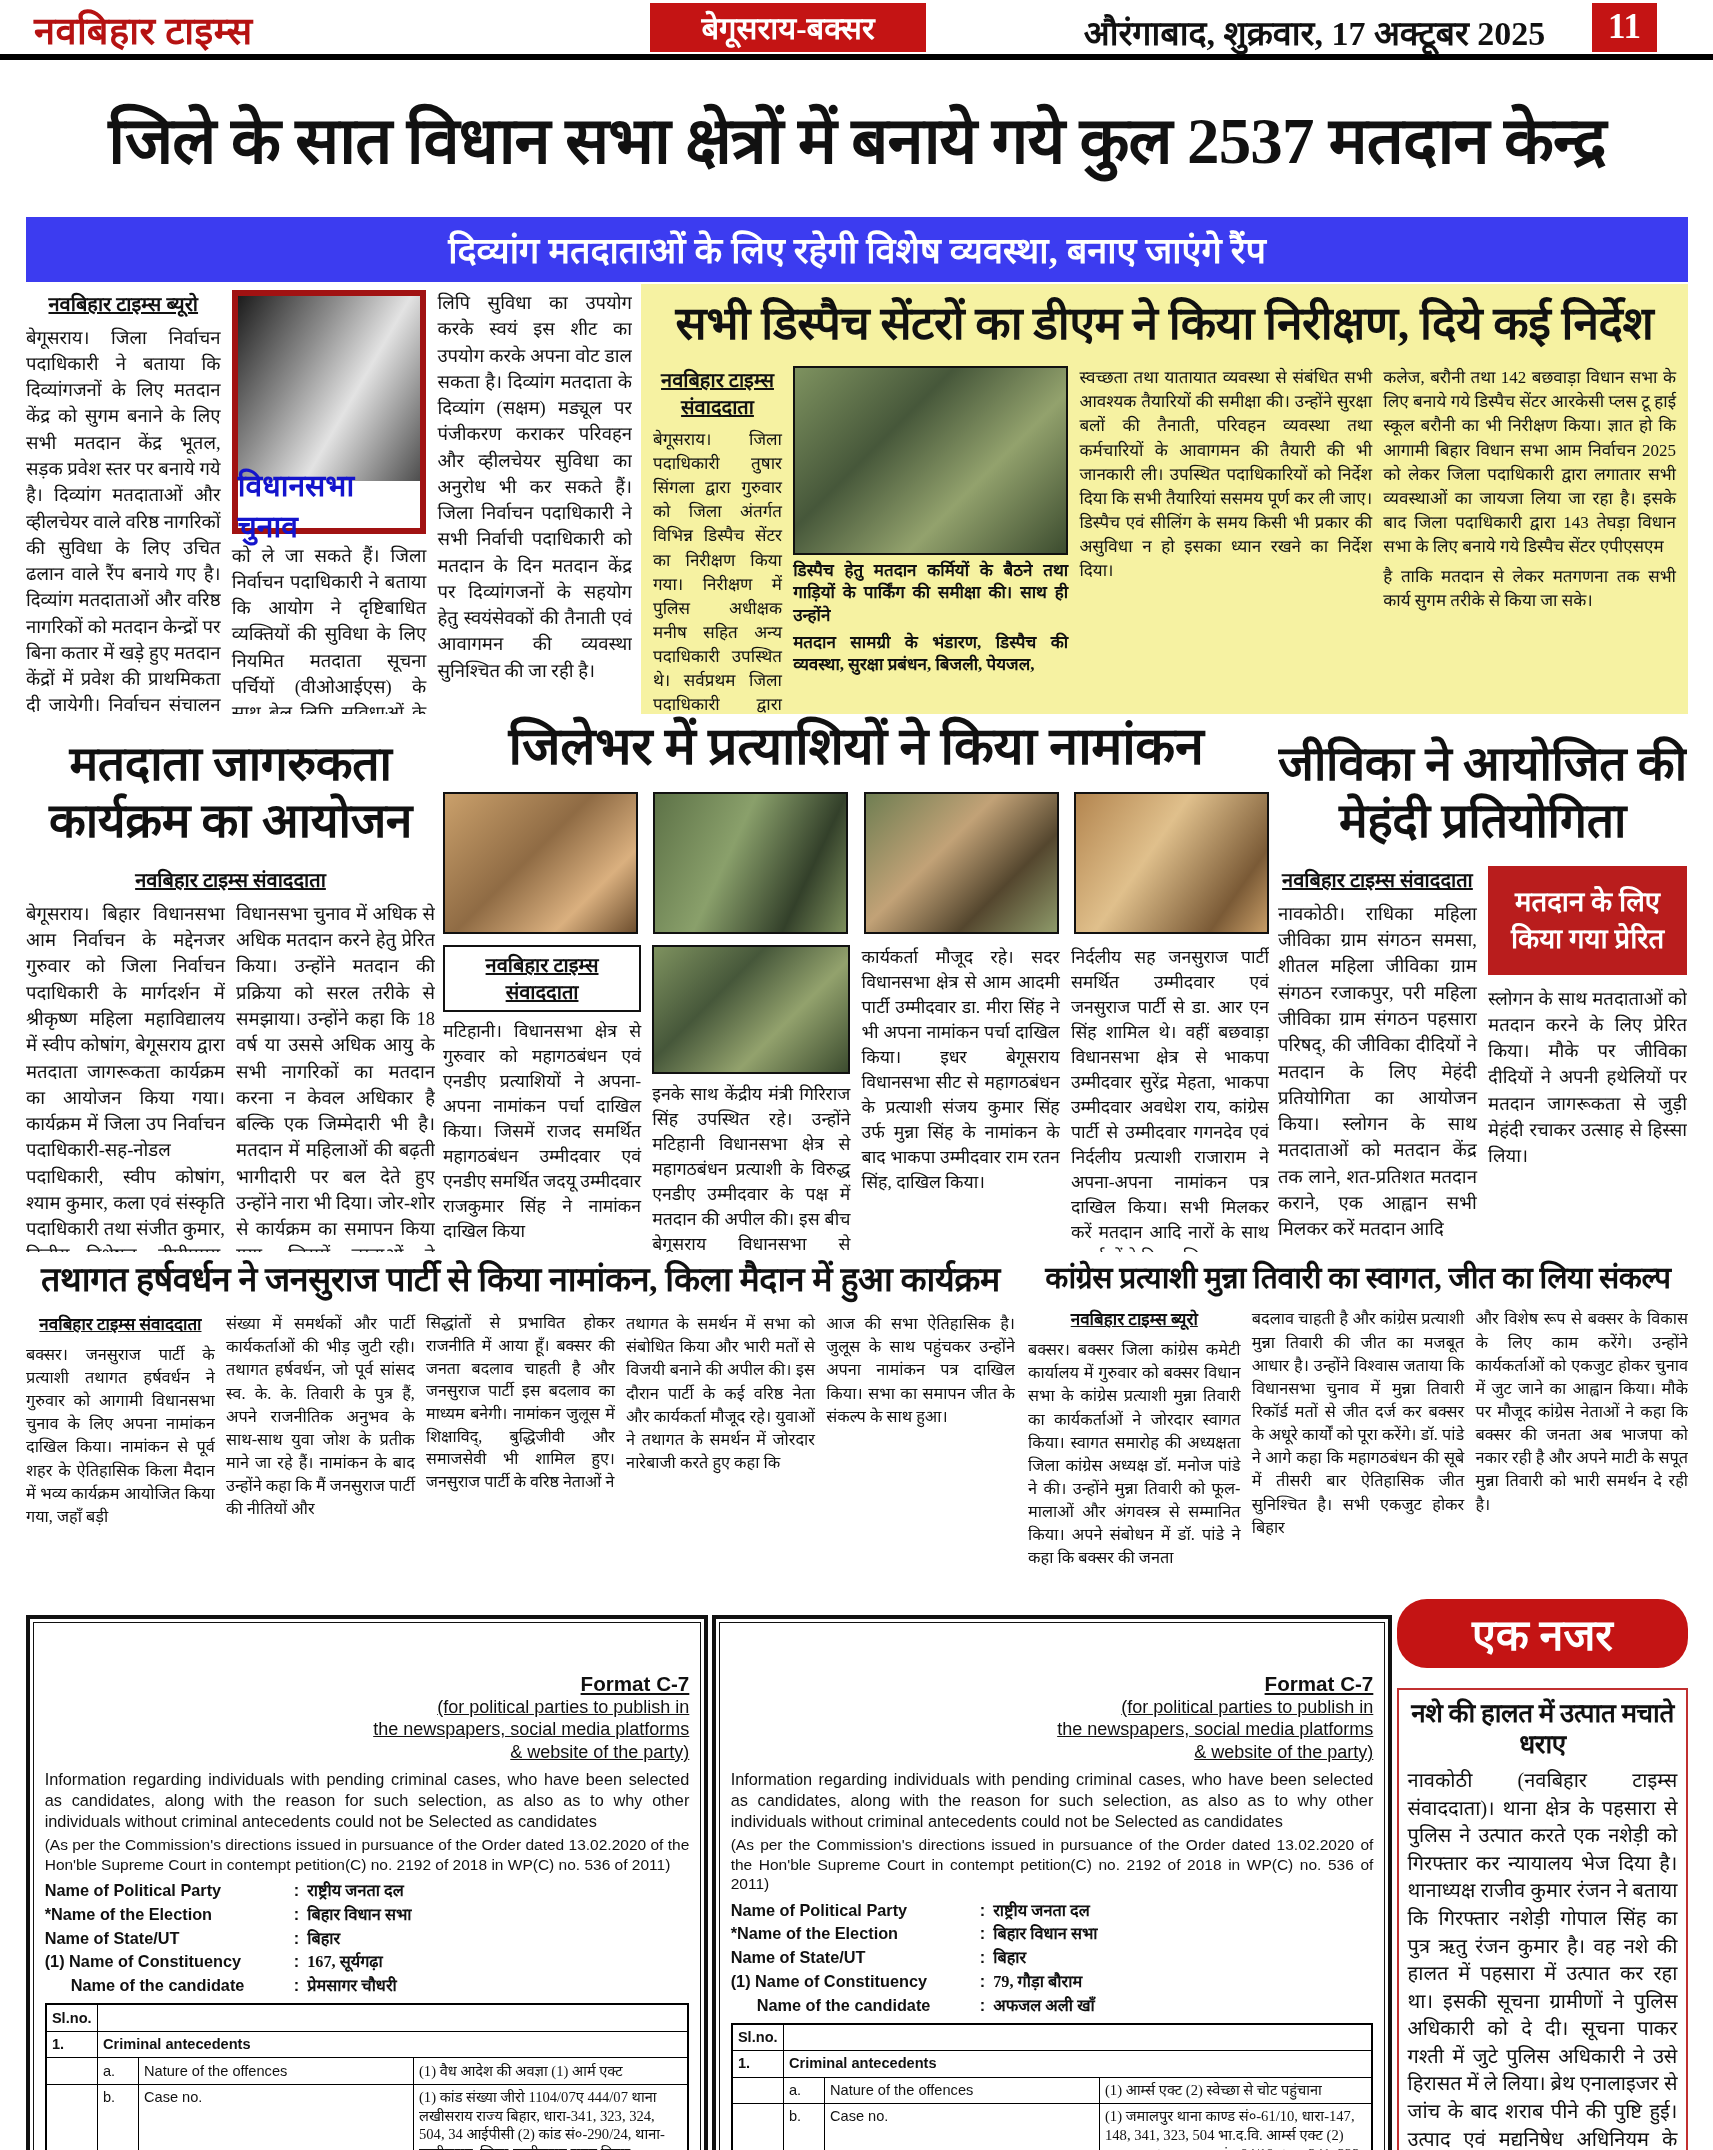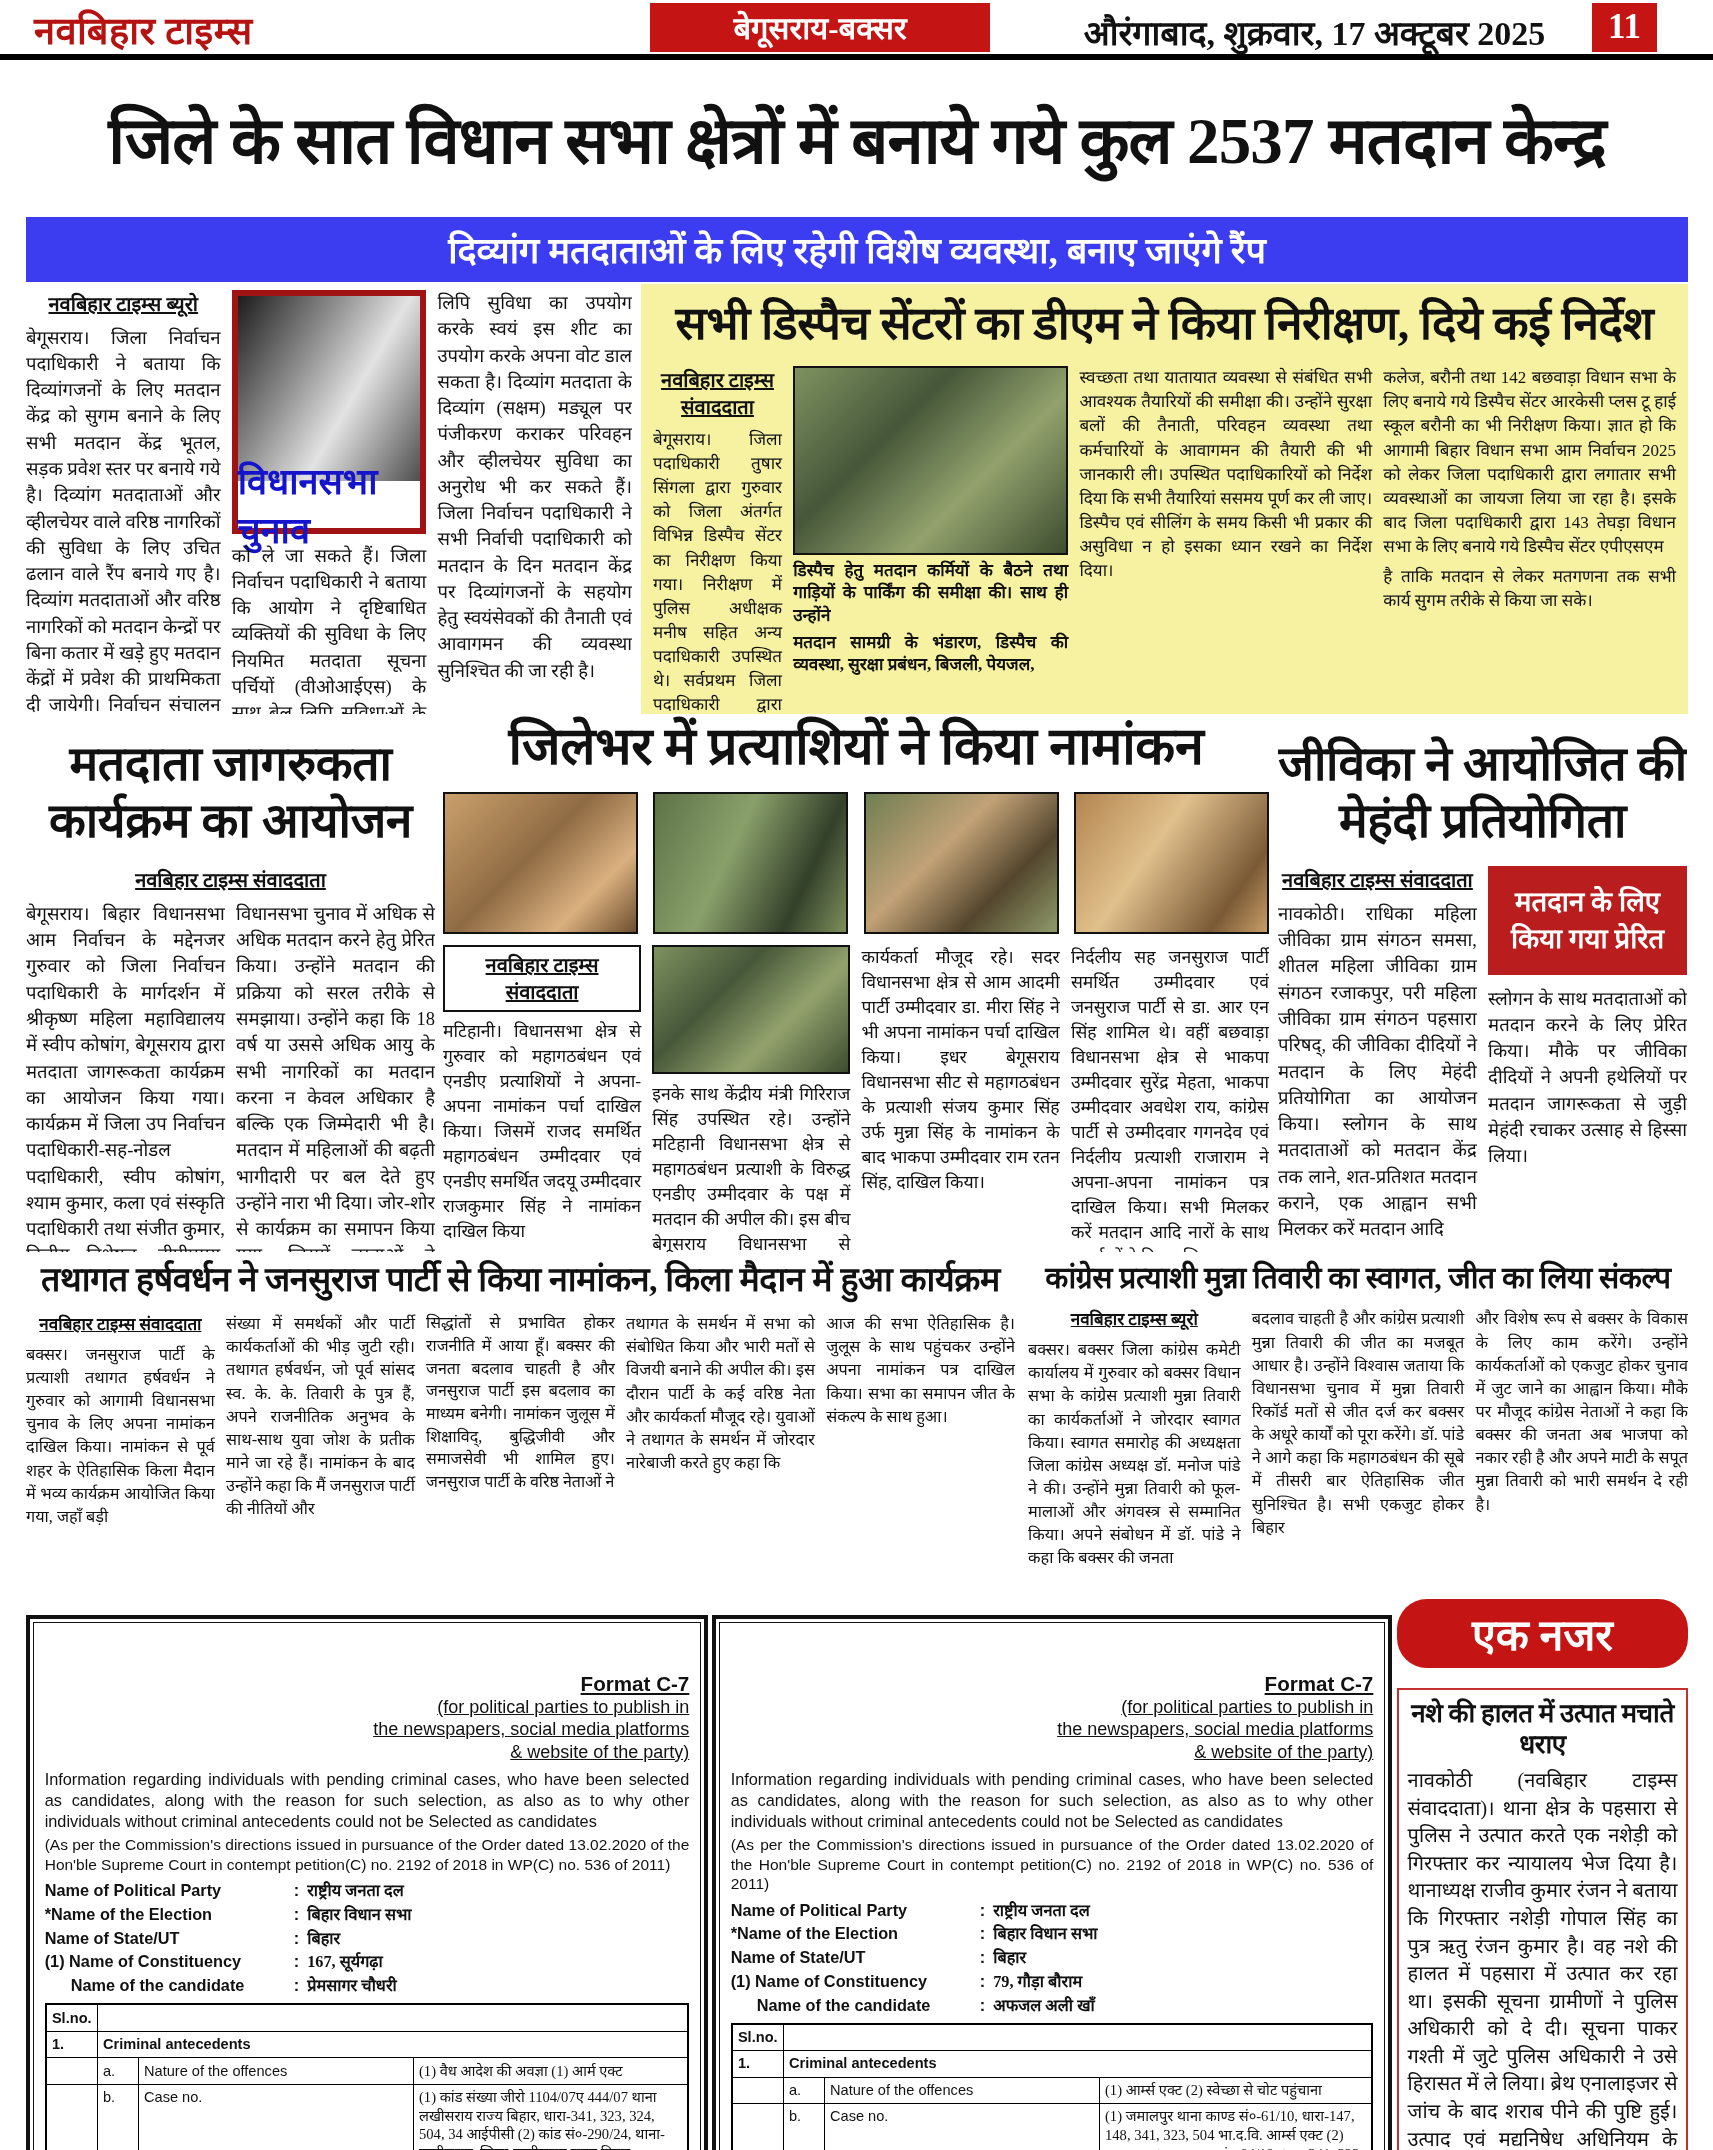--- a/index.html
+++ b/index.html
@@ -3,21 +3,21 @@
 <meta charset="utf-8">
 <style>
   * { margin:0; padding:0; box-sizing:border-box; }
   html,body { background:#e8e8e4; }
   body { font-family:"Liberation Serif","DejaVu Serif",serif; color:#111; }
   .page { position:relative; width:1714px; height:2679px; background:#ffffff; overflow:hidden; }
 
   
   .masthead { position:absolute; left:0; top:0; width:1714px; height:60px; border-bottom:6.9px solid #000; }
   .paper-name { position:absolute; left:34px; top:3.4px; font-size:38px; font-weight:bold; color:#b51212; letter-spacing:0.4px; }
-  .edition-box { position:absolute; left:650px; top:2.6px; width:340px; height:49px; background:#c41414; color:#fff;
+  .edition-box { position:absolute; left:650px; top:2.6px; width:276px; height:49px; background:#c41414; color:#fff;
                  display:flex; align-items:center; justify-content:center; font-size:31px; font-weight:bold; }
   .dateline { position:absolute; left:1067px; top:8.6px; width:495px; text-align:center; font-size:34px; font-weight:bold; }
   .pageno-box { position:absolute; left:1592px; top:2.6px; width:65px; height:49px; background:#c41414; color:#fff;
                 display:flex; align-items:center; justify-content:center; font-size:35px; font-weight:bold; }
 
   
   .main-headline { position:absolute; left:13px; top:73px; width:1688px; height:138px; display:flex; align-items:center; justify-content:center;
                    font-size:65px; font-weight:bold; text-align:center; letter-spacing:-0.9px; line-height:1.1; }
   .blue-bar { position:absolute; left:26px; top:217px; width:1662px; height:65px; background:#3c3cf0; color:#fff;
               display:flex; align-items:center; justify-content:center; font-size:36px; font-weight:bold; }
@@ -34,21 +34,21 @@
   .photo { border:2.6px solid #111; }
   .ph-green { background:linear-gradient(135deg,#7e925f 0%,#46573a 35%,#93a26d 65%,#3c4c2f 100%); }
   .ph-green2 { background:linear-gradient(115deg,#5d7247 0%,#8aa06b 40%,#33402a 75%,#7d8f5c 100%); }
   .ph-tan { background:linear-gradient(135deg,#caa06b 0%,#8f6b44 45%,#dab07f 75%,#6e4f2f 100%); }
   .ph-tan2 { background:linear-gradient(125deg,#b3854f 0%,#e0c08c 40%,#7a5a36 80%,#c79d67 100%); }
   .ph-mix { background:linear-gradient(135deg,#6f7e52 0%,#c2a277 40%,#54462e 70%,#8e9a6a 100%); }
 
   
   .evm-frame { border:6px solid #a11212; background:#fff; }
   .evm-img { height:185px; background:linear-gradient(120deg,#1c1c1c 0%,#8d8d8d 35%,#e3e3e3 60%,#4e4e4e 100%); }
-  .evm-cap { height:47px; display:flex; align-items:center; justify-content:center; font-size:36px; font-weight:bold; color:#1414cc; background:#fff; }
+  .evm-cap { height:47px; display:flex; align-items:center; justify-content:center; font-size:30px; font-weight:bold; color:#1414cc; background:#fff; }
 
   
   .yellow-box { background:#f6f2a2; padding:8.6px 12px; }
   .disp-headline { font-size:46px; font-weight:bold; text-align:center; letter-spacing:-0.4px; margin:6px 0 17px 0; line-height:1.1; }
   .caption-txt { font-size:17px; font-weight:bold; line-height:1.3; text-align:justify; margin-top:5.2px; }
 
   
   .red-box { background:#b91d1d; color:#fff; font-size:27.5px; font-weight:bold; text-align:center; line-height:1.35;
              padding:17px 8.6px; margin-bottom:11.2px; }
 

